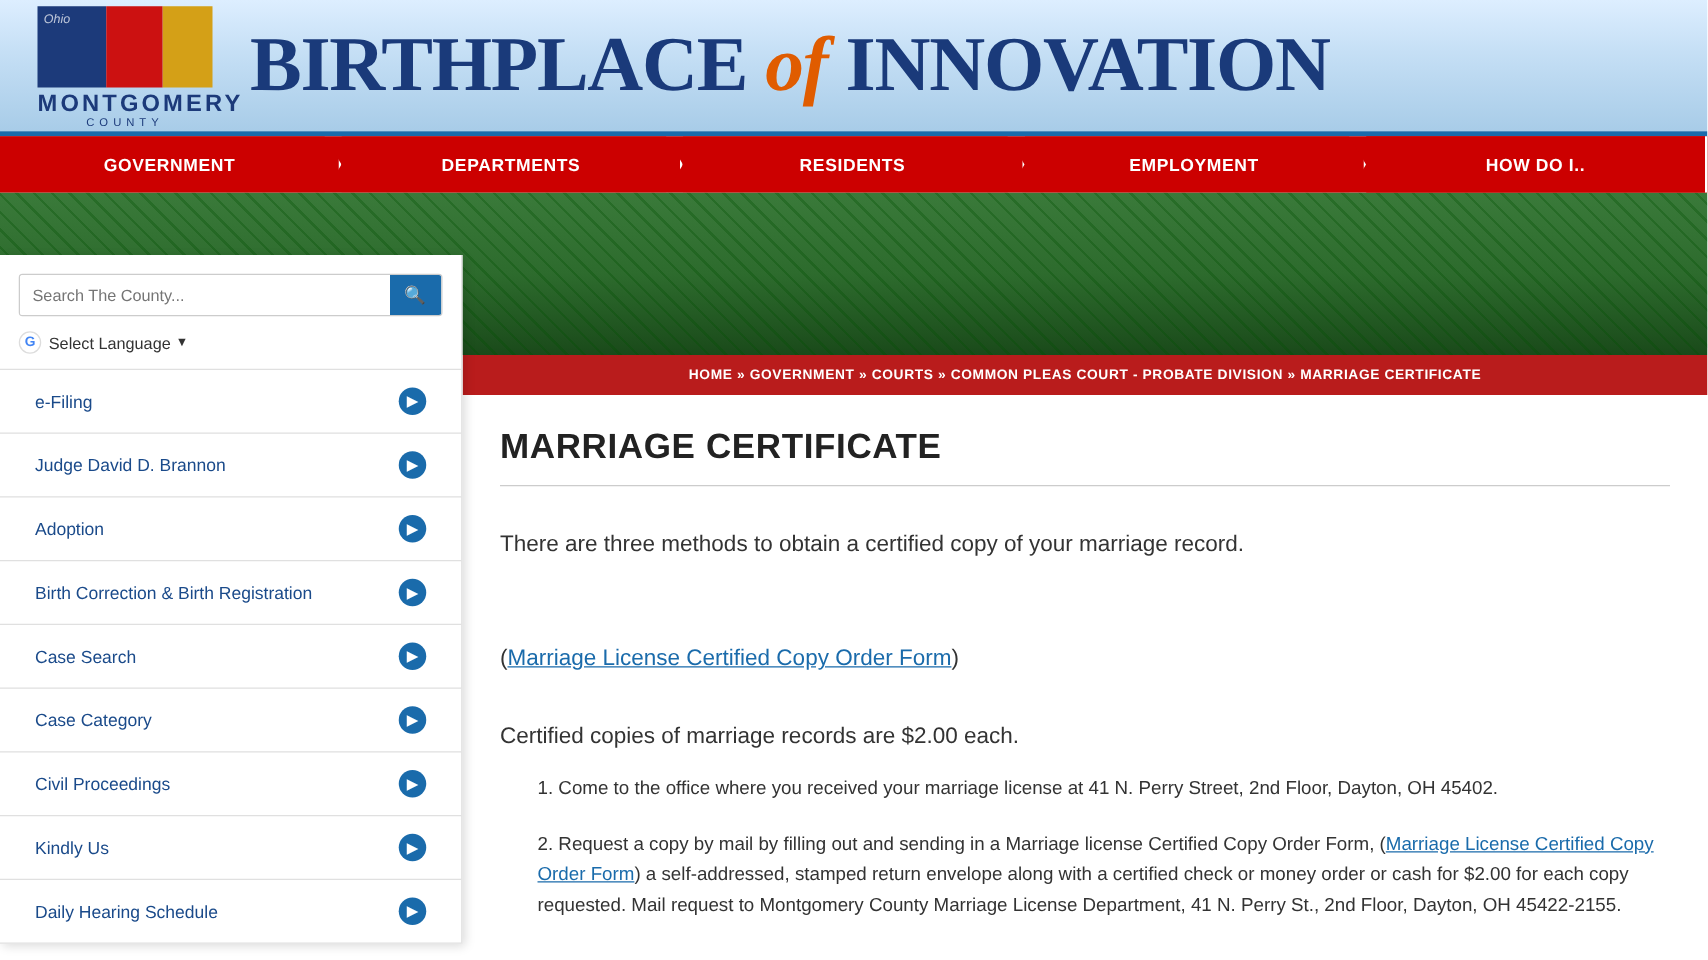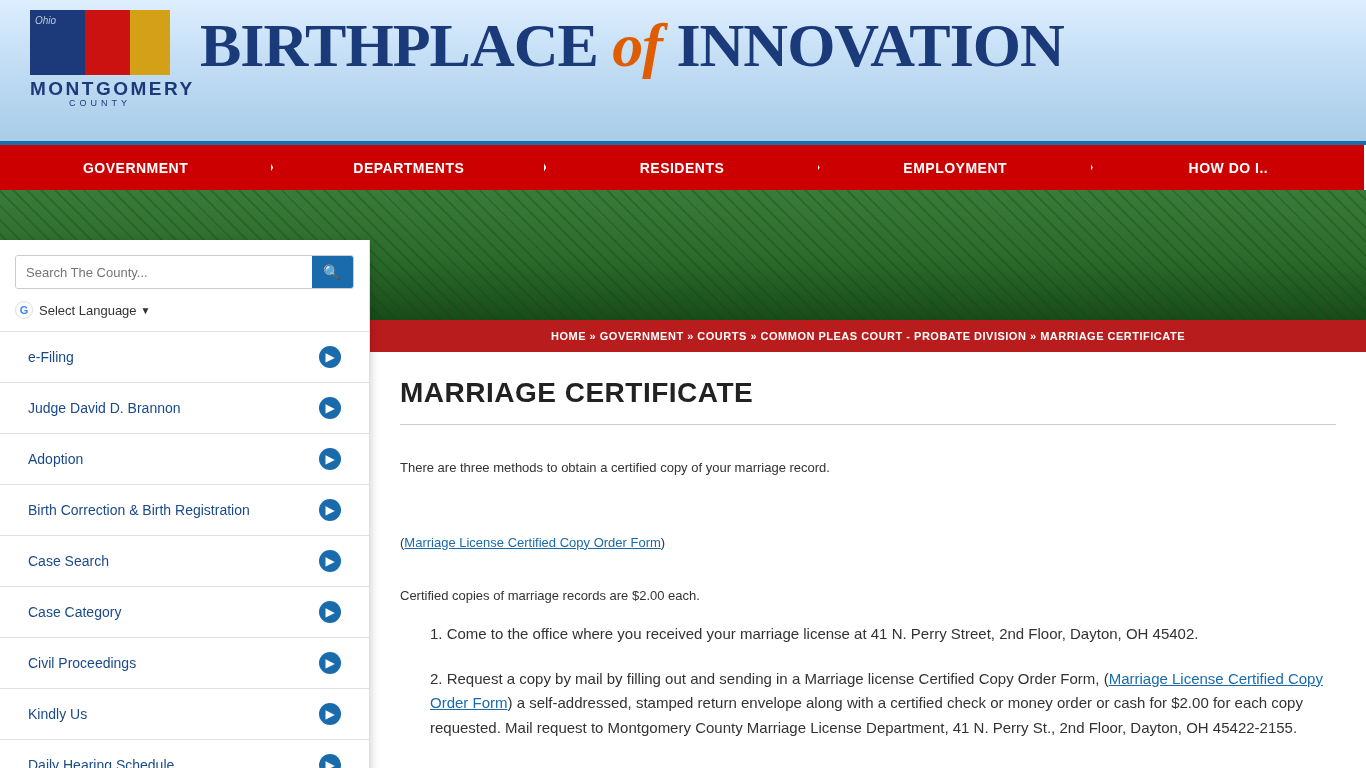--- a/index.html
+++ b/index.html
@@ -2,22 +2,23 @@
 <html><head>
   <meta charset="utf-8">
   <style>
     * { margin: 0; padding: 0; box-sizing: border-box; }
     body { font-family: Arial, sans-serif; font-size: 14px; color: #333; overflow-x: hidden; }
 
     
     .header {
       background: linear-gradient(to bottom, #ddeeff 0%, #c5dff5 40%, #a8cce8 100%);
       display: flex;
+      align-items: center;
       padding: 10px 20px;
-      height: 145px;
+      height: 109px;
       border-bottom: 4px solid #1a6bab;
     }
     .logo-area {
       display: flex;
       flex-direction: column;
       align-items: center;
       min-width: 160px;
     }
     .header-title {
       font-size: 62px;
@@ -213,21 +214,21 @@
       letter-spacing: 0.5px;
     }
     .title-divider {
       height: 1px;
       background: #ccc;
       margin-bottom: 25px;
     }
     .content-body p {
       line-height: 1.65;
       margin-bottom: 15px;
-      font-size: 13px;
+      font-size: 18px;
       color: #333;
       margin-top: 32px;
     }
     .content-body a {
       color: #1a6bab;
       text-decoration: underline;
     }
     .content-list {
       margin: 10px 0 10px 30px;
     }

